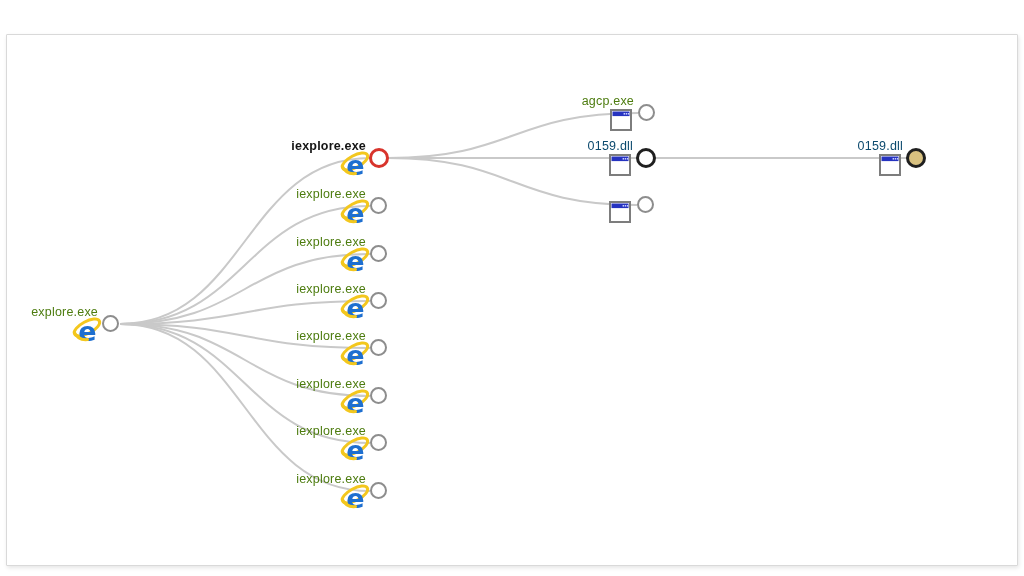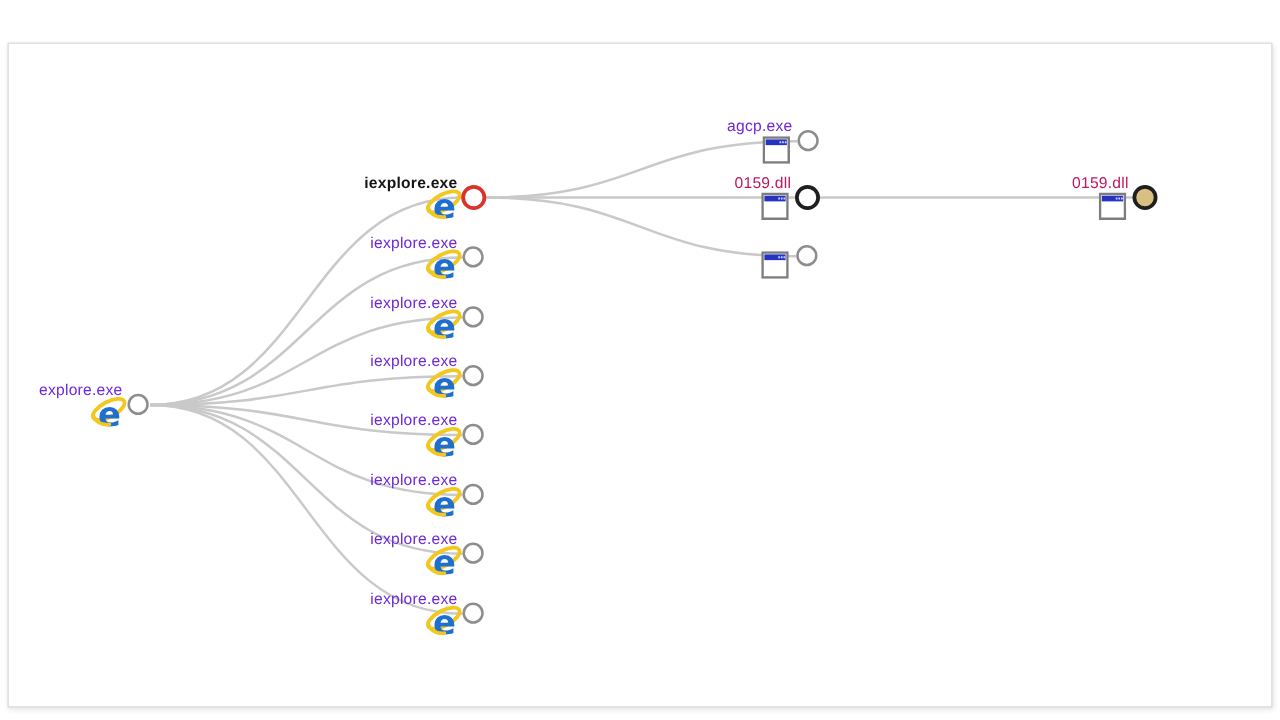--- a/index.html
+++ b/index.html
@@ -5,23 +5,23 @@
   html,body{margin:0;padding:0;background:#ffffff;width:1024px;height:576px;overflow:hidden;
             font-family:"Liberation Sans","DejaVu Sans",sans-serif;}
   .stage{position:relative;width:1024px;height:576px;}
   .card{position:absolute;left:6px;top:34px;width:1010px;height:530px;background:#ffffff;
         border:1px solid #d9d9d9;border-radius:1px;
         box-shadow:1px 2px 4px rgba(0,0,0,0.10);z-index:0;}
   #edge-layer{position:absolute;left:0;top:0;width:1024px;height:576px;z-index:1;pointer-events:none;}
   #node-layer{position:absolute;left:0;top:0;width:1024px;height:576px;z-index:2;}
   .node-label{position:absolute;width:280px;text-align:right;font-size:12.5px;line-height:15px;
               letter-spacing:0.2px;white-space:nowrap;}
-  .label-muted{color:#6d28d9;font-weight:400;}
+  .label-muted{color:#4d7c0f;font-weight:400;}
   .label-bold{color:#141414;font-weight:700;}
-  .label-dark{color:#be185d;font-weight:400;}
+  .label-dark{color:#0c4a6e;font-weight:400;}
   .ring{position:absolute;border-radius:50%;background:#ffffff;box-sizing:content-box;}
   .node-icon{position:absolute;}
 </style>
 </head>
 <body>
 
 <div class="stage">
   <div class="card"></div>
   <svg id="edge-layer" xmlns="http://www.w3.org/2000/svg">
       <path d="M 120,324 C 245,324 245,158 370,158" fill="none" stroke="#c9c9c9" stroke-width="2"></path>

